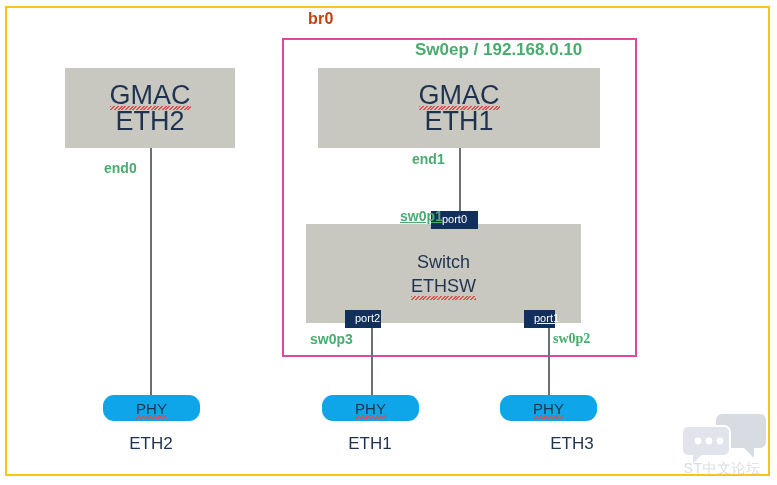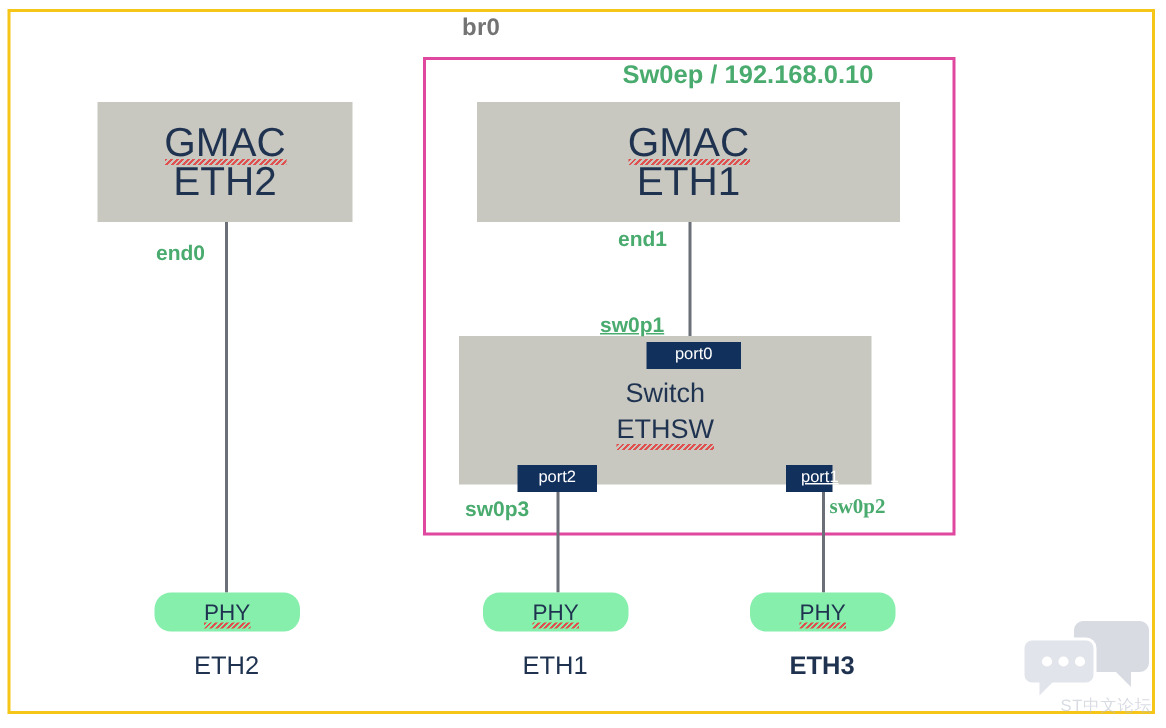--- a/index.html
+++ b/index.html
@@ -34,21 +34,21 @@
     width: 355px;
     height: 319px;
     border: 2px solid #e0479e;
     box-sizing: border-box;
     background: transparent;
   }
   .br0-label {
     position: absolute;
     left: 308px;
     top: 10px;
-    color: #737373;
+    color: #c2410c;
     font-size: 16px;
     font-weight: bold;
     letter-spacing: 0.2px;
   }
   .swep-label {
     position: absolute;
     left: 415px;
     top: 40px;
     color: #4aab6f;
     font-size: 17px;
@@ -87,21 +87,21 @@
         rgba(0,0,0,0) 1.4px, rgba(0,0,0,0) 2.6px);
     opacity: .95;
   }
   #gmac-eth2 { left: 65px;  top: 68px;  width: 170px; height: 80px; }
   #gmac-eth1 { left: 318px; top: 68px;  width: 282px; height: 80px; }
   #switch-ethsw { left: 306px; top: 224px; width: 275px; height: 99px; }
   #switch-ethsw .line1, #switch-ethsw .line2 { font-size: 18px; line-height: 24px; }
 
   .phy {
     position: absolute;
-    background: #86efac;
+    background: #0ea5e9;
     height: 26px;
     display: flex;
     align-items: center;
     justify-content: center;
     color: #1f3350;
     font-size: 15px;
     border-radius: 11px;
   }
   #phy-eth2 { left: 103px; top: 395px; width: 97px; }
   #phy-eth1 { left: 322px; top: 395px; width: 97px; }
@@ -109,21 +109,21 @@
 
   .phy-caption {
     position: absolute;
     color: #1f3350;
     font-size: 17px;
     text-align: center;
     width: 120px;
   }
   #cap-eth2 { left: 91px;  top: 434px; }
   #cap-eth1 { left: 310px; top: 434px; }
-  #cap-eth3 { left: 488px; top: 434px; font-weight: bold; }
+  #cap-eth3 { left: 512px; top: 434px; }
 
   
   .wire {
     position: absolute;
     background: #6a6f78;
     width: 2px;
   }
   #wire-end0  { left: 150px; top: 148px; height: 247px; }
   #wire-end1  { left: 459px; top: 148px; height: 76px; }
   #wire-p2    { left: 371px; top: 323px; height: 72px; }
@@ -147,40 +147,40 @@
   .port-badge {
     position: absolute;
     background: #12305c;
     color: #ffffff;
     font-size: 11px;
     padding: 2px 10px 3px 10px;
     box-sizing: border-box;
     text-align: center;
     line-height: 13px;
   }
-  #port0 { left: 431px; top: 228px; width: 63px; }
-  #port2 { left: 345px; top: 310px; width: 53px; }
+  #port0 { left: 431px; top: 211px; width: 47px; }
+  #port2 { left: 345px; top: 310px; width: 36px; }
   #port1 { left: 524px; top: 310px; width: 31px; text-decoration: underline; }
 
   
   #watermark {
     position: absolute;
     left: 676px;
     top: 412px;
     width: 92px;
     height: 68px;
     opacity: .55;
   }
   #watermark .wm-text {
     position: absolute;
     left: 0;
     bottom: 2px;
     width: 92px;
-    text-align: right;
-    font-size: 11px;
+    text-align: center;
+    font-size: 14px;
     color: #b9bfcb;
     letter-spacing: .5px;
   }
 </style>
 </head>
 <body>
 
 <div id="canvas">
 
   <div id="outer-frame"></div>

